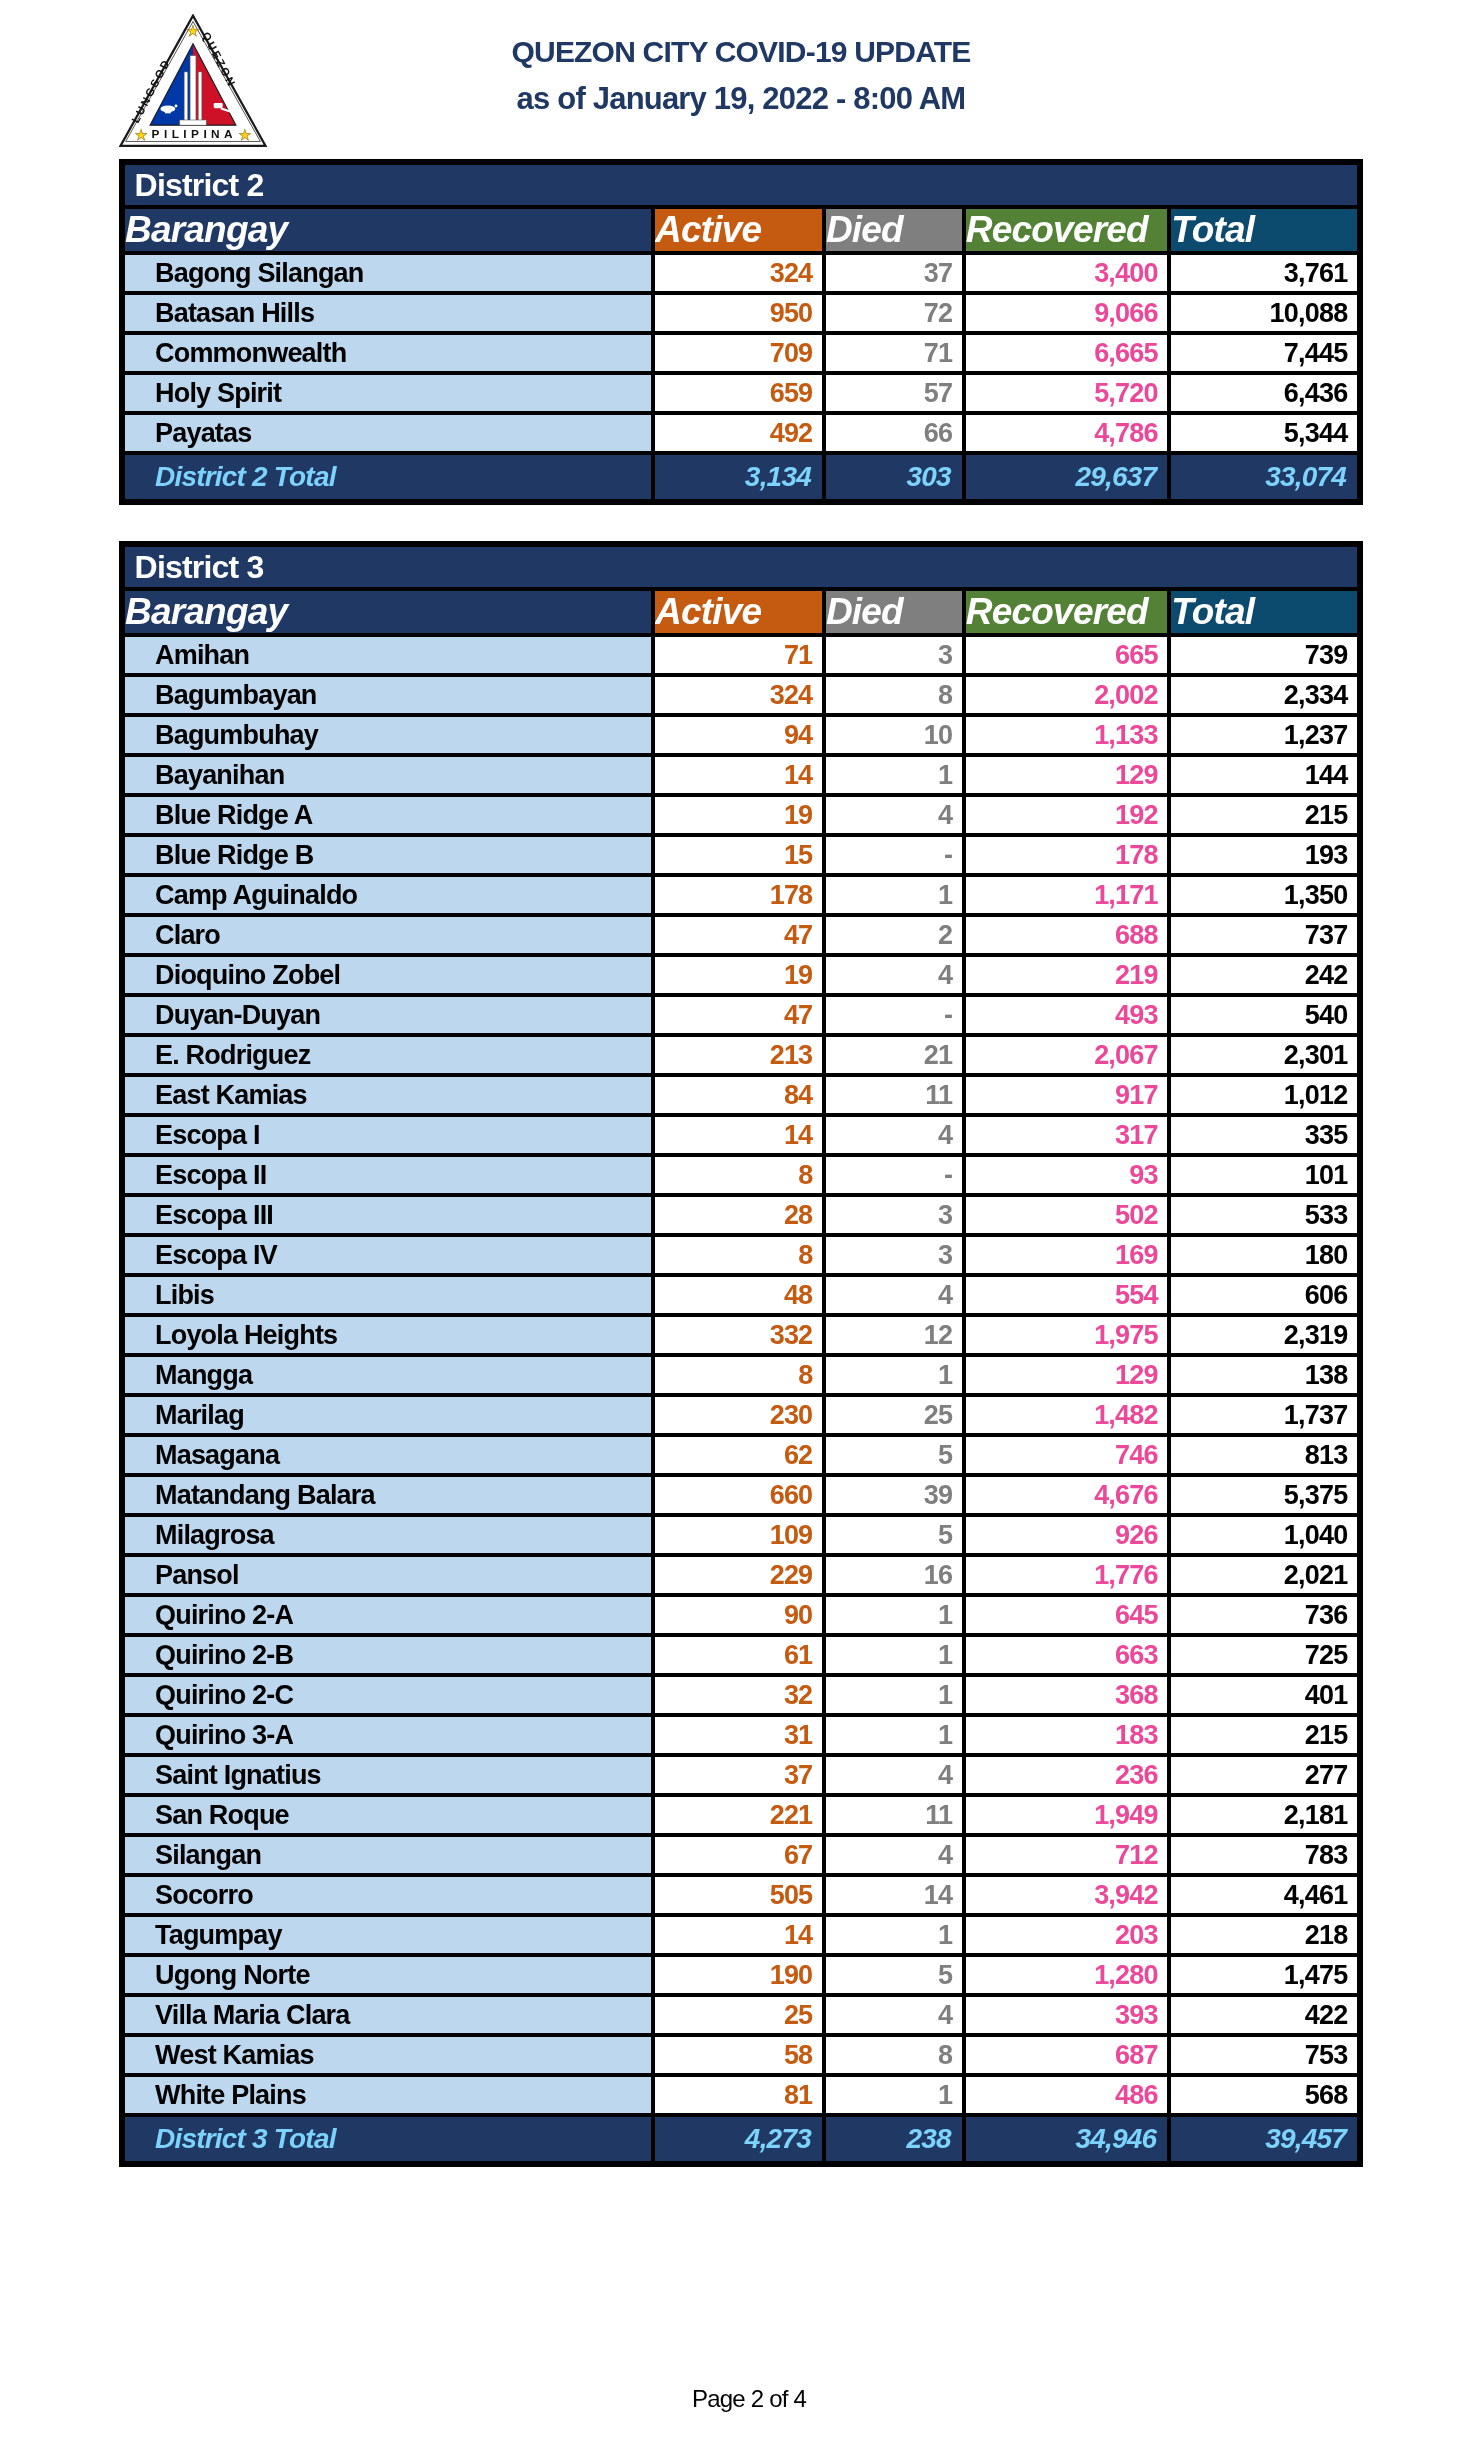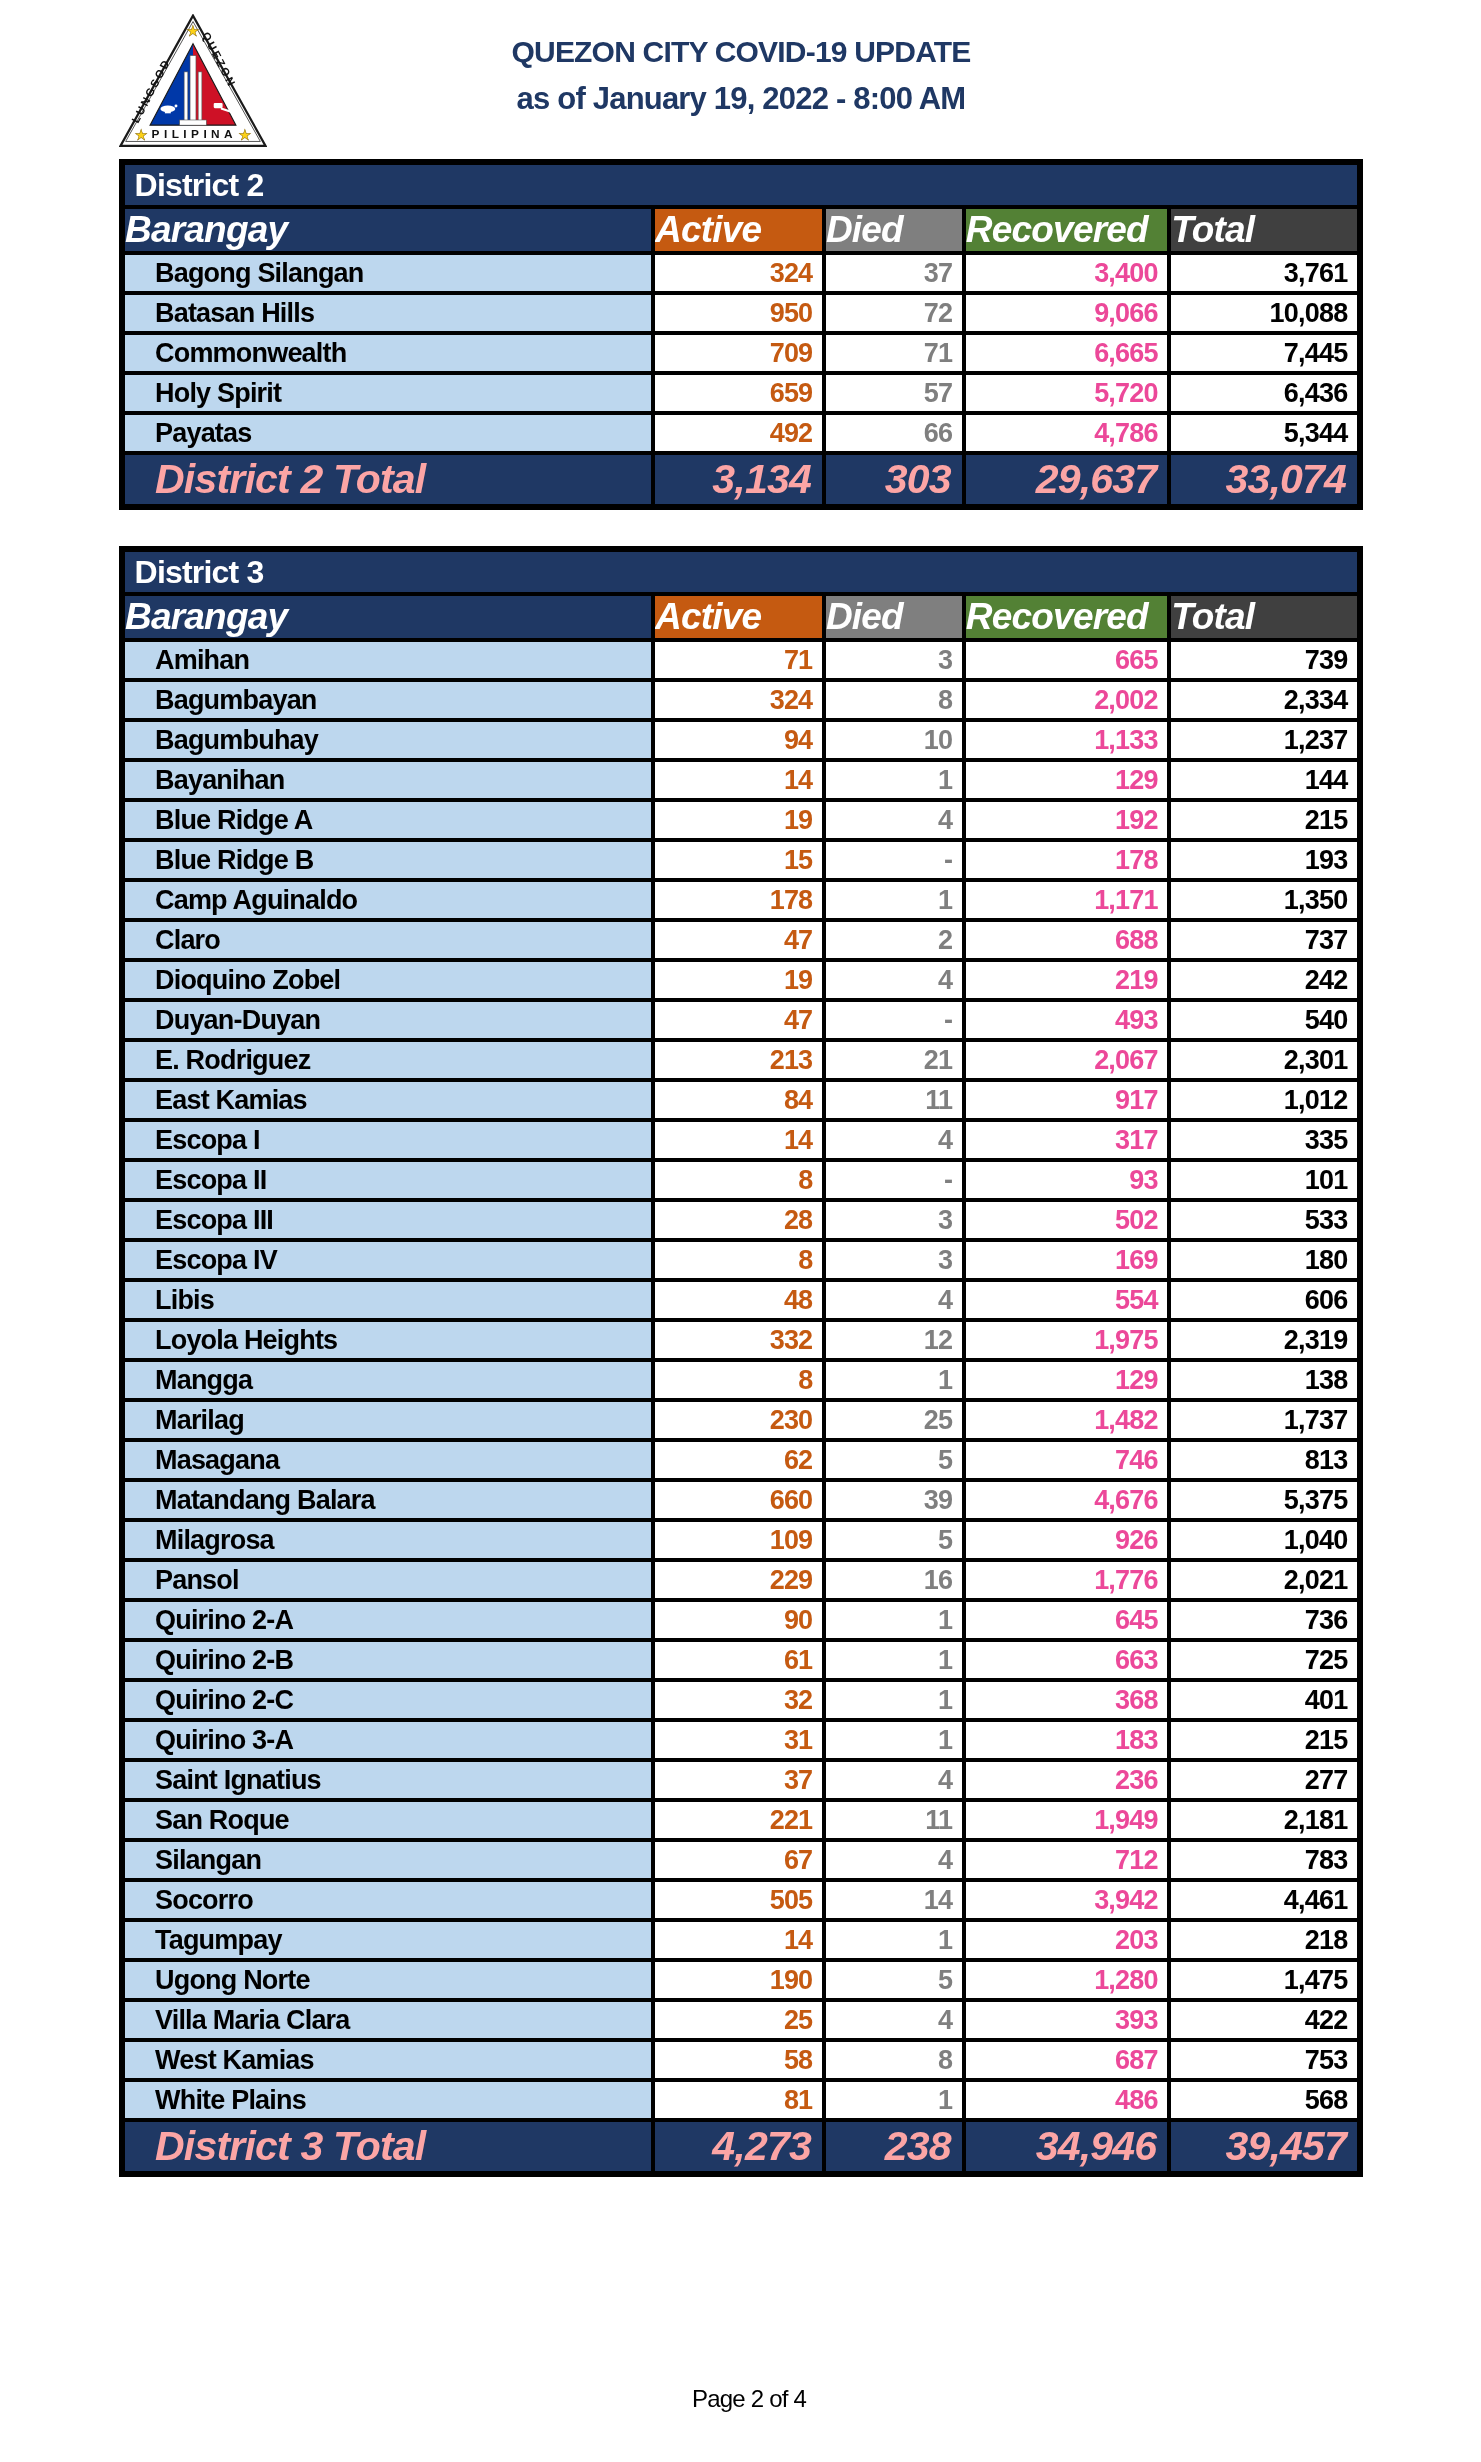--- a/index.html
+++ b/index.html
@@ -69,21 +69,21 @@
     font-size: 37px;
     text-align: left;
     height: 43px;
     padding: 0;
     letter-spacing: -0.8px;
   }
   th.c-barangay  { background: #1F3864; }
   th.c-active    { background: #C55A11; }
   th.c-died      { background: #7F7F7F; }
   th.c-recovered { background: #538135; }
-  th.c-total     { background: #404040; }
+  th.c-total     { background: #0c4a6e; }
 
   tbody td {
     height: 40px;
     font-size: 27px;
     font-weight: bold;
     background: #ffffff;
     letter-spacing: -0.8px;
   }
   tbody td.name {
     background: #BDD7EE;
@@ -92,24 +92,24 @@
     padding-left: 30px;
   }
   tbody td.num { text-align: right; padding-right: 9.6px; }
   tbody td.num.active    { color: #C55A11; }
   tbody td.num.died      { color: #7F7F7F; }
   tbody td.num.recovered { color: #ec4899; }
   tbody td.num.total     { color: #000000; }
 
   tfoot td {
     background: #1F3864;
-    color: #fca5a5;
+    color: #7dd3fc;
     font-weight: bold;
     font-style: italic;
-    font-size: 41px;
+    font-size: 28px;
     height: 49px;
     letter-spacing: -0.8px;
   }
   tfoot td.t-label { text-align: left; padding-left: 30px; }
   tfoot td.t-num   { text-align: right; padding-right: 11px; }
 
   
   .footer {
     position: absolute;
     bottom: 49px;

